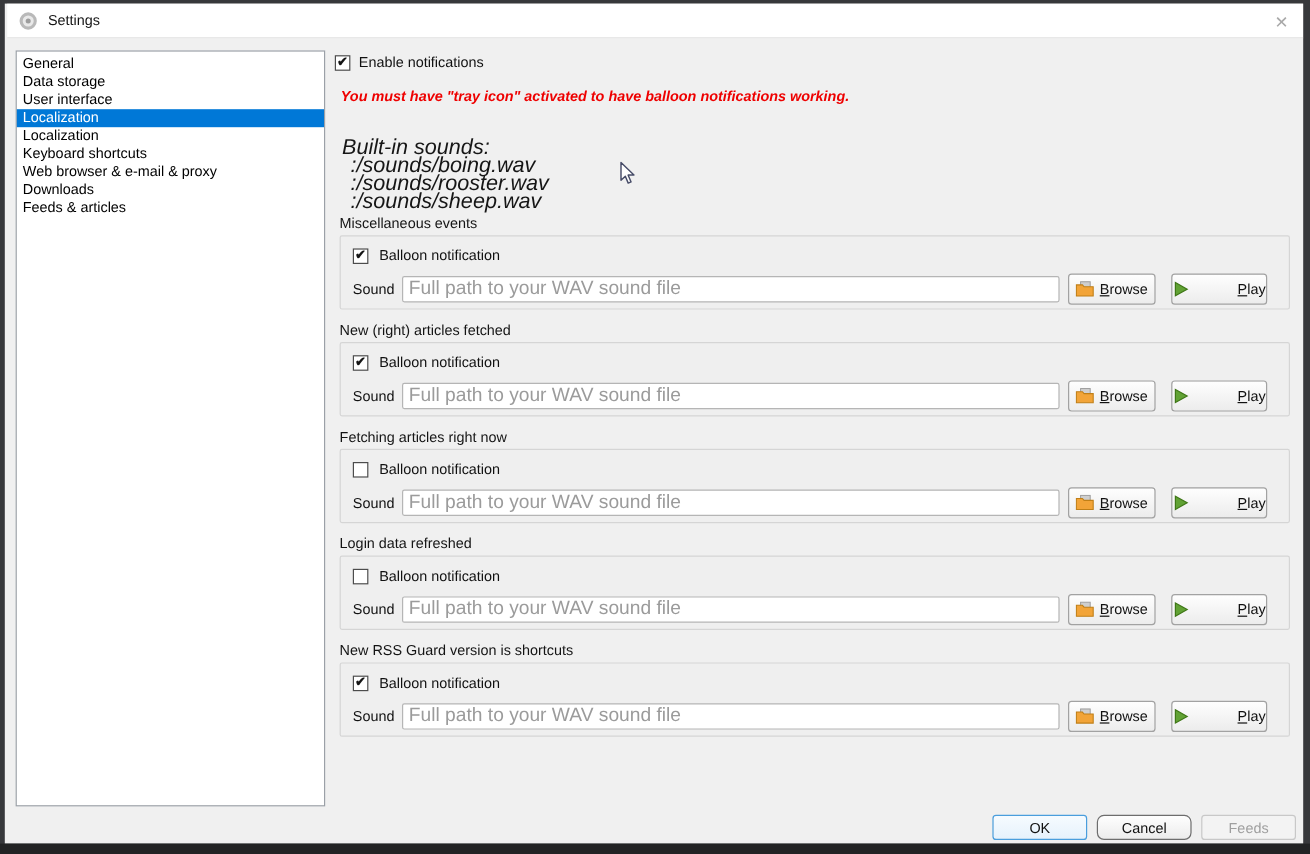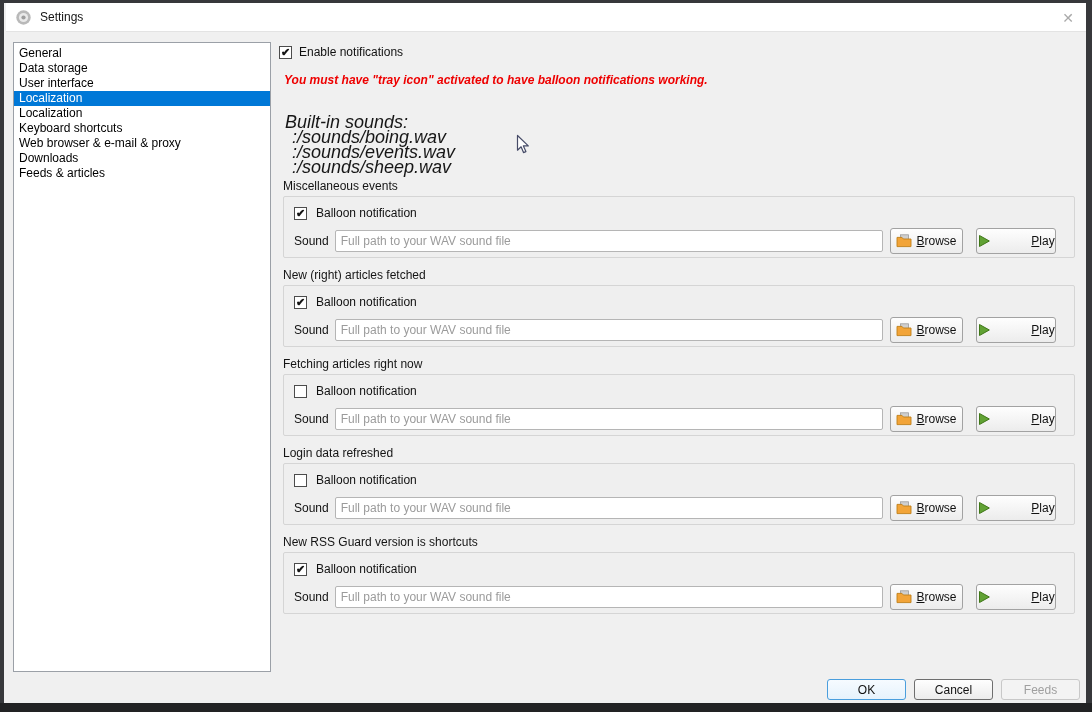--- a/index.html
+++ b/index.html
@@ -65,39 +65,39 @@
   .section-title { font-size:12px; color:#141414; height:17px; }
   .group-box {
     height:62px; border:1px solid #d5d5d5; border-radius:2px;
     background:#efefef; padding:9px 18px 0 10px;
   }
   .balloon-row { display:flex; align-items:center; gap:9px; font-size:12px; color:#111; margin-bottom:8px; }
   .sound-row { display:flex; align-items:center; font-size:12px; color:#111; }
   .sound-label { margin-right:6px; flex:0 0 auto; }
   .text-input {
     flex:1 1 auto; height:22px; border:1px solid #b5b5b5; border-radius:2px;
-    background:#fff; padding:0 5px; font-size:12px; font-family:inherit; color:#222;
+    background:#fff; padding:0 5px; font-size:16px; font-family:inherit; color:#222;
     margin-right:7px; min-width:0;
   }
   .text-input::placeholder { color:#9b9b9b; opacity:1; }
 
   .btn {
     height:26px; border:1px solid #a2a2a2; border-radius:3px;
     background:linear-gradient(#fefefe,#ececec);
     display:flex; align-items:center; justify-content:center; gap:4px;
     font-size:12px; color:#111; cursor:default; flex:0 0 auto;
   }
   .btn-browse { width:73px; margin-right:13px; }
   .btn-play { width:80px;gap:40px; }
 
   
   .footer { position:absolute; top:676px; right:6px; display:flex; gap:8px; }
   .footer .btn { width:79px; height:21px; }
   .btn-ok { border-color:#4a9edd; background:linear-gradient(#f6fbff,#e6f2fc); }
-  .btn-cancel { border-color:#6e6e6e; }
+  .btn-cancel { border-color:#6e6e6e;border-radius:6px; }
   .btn-apply { border-color:#c8c8c8; background:#f3f3f3; color:#9f9f9f; }
 
   .cursor { position:absolute; left:516px; top:134px; z-index:10; pointer-events:none; }
   u { text-decoration:underline; }
 </style>
 </head>
 <body>
 
 <div class="dialog">
 
@@ -126,21 +126,21 @@
   <div class="enable-row">
     <span class="checkbox checked">✔</span>
     <span>Enable notifications</span>
   </div>
 
   <div class="warning">You must have "tray icon" activated to have balloon notifications working.</div>
 
   <div class="sounds">
     <div>Built-in sounds:</div>
     <div class="path">:/sounds/boing.wav</div>
-    <div class="path">:/sounds/events.wav</div>
+    <div class="path">:/sounds/rooster.wav</div>
     <div class="path">:/sounds/sheep.wav</div>
   </div>
 
   <div class="sections" id="sections">
       <div class="section">
     <div class="section-title">Miscellaneous events</div>
     <div class="group-box">
       <div class="balloon-row">
         <span class="checkbox checked">✔</span>
         <span>Balloon notification</span>

